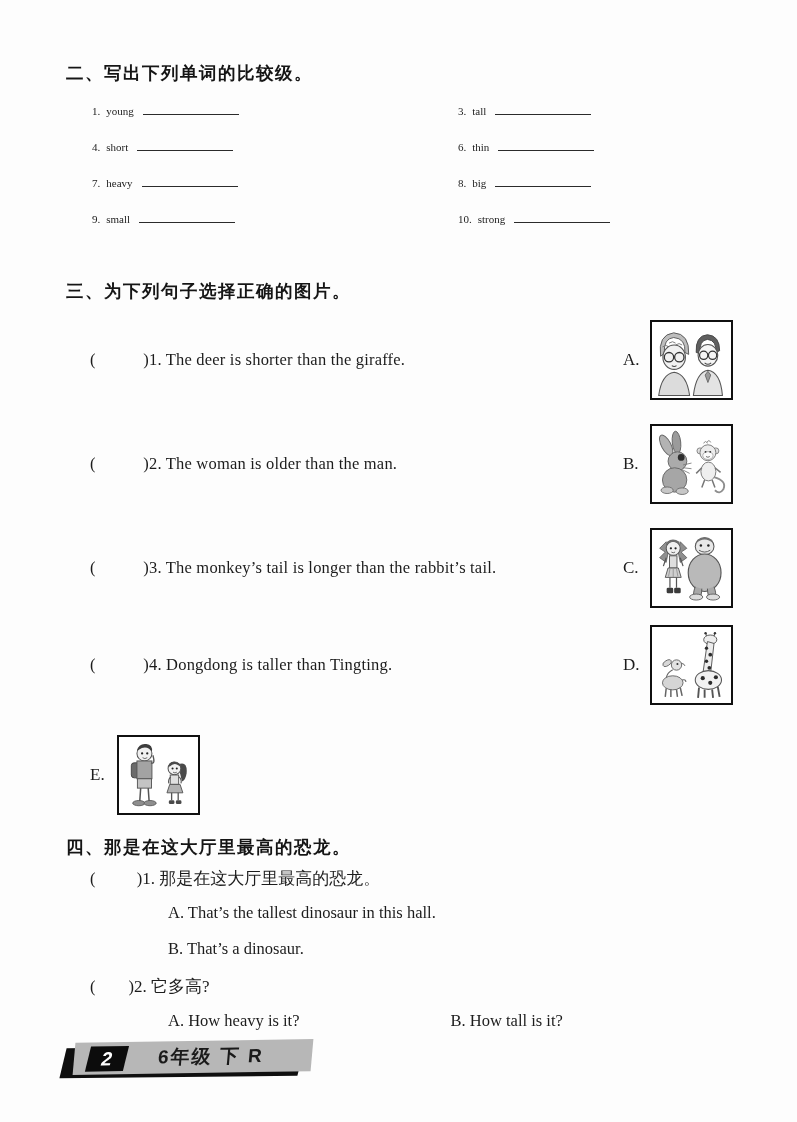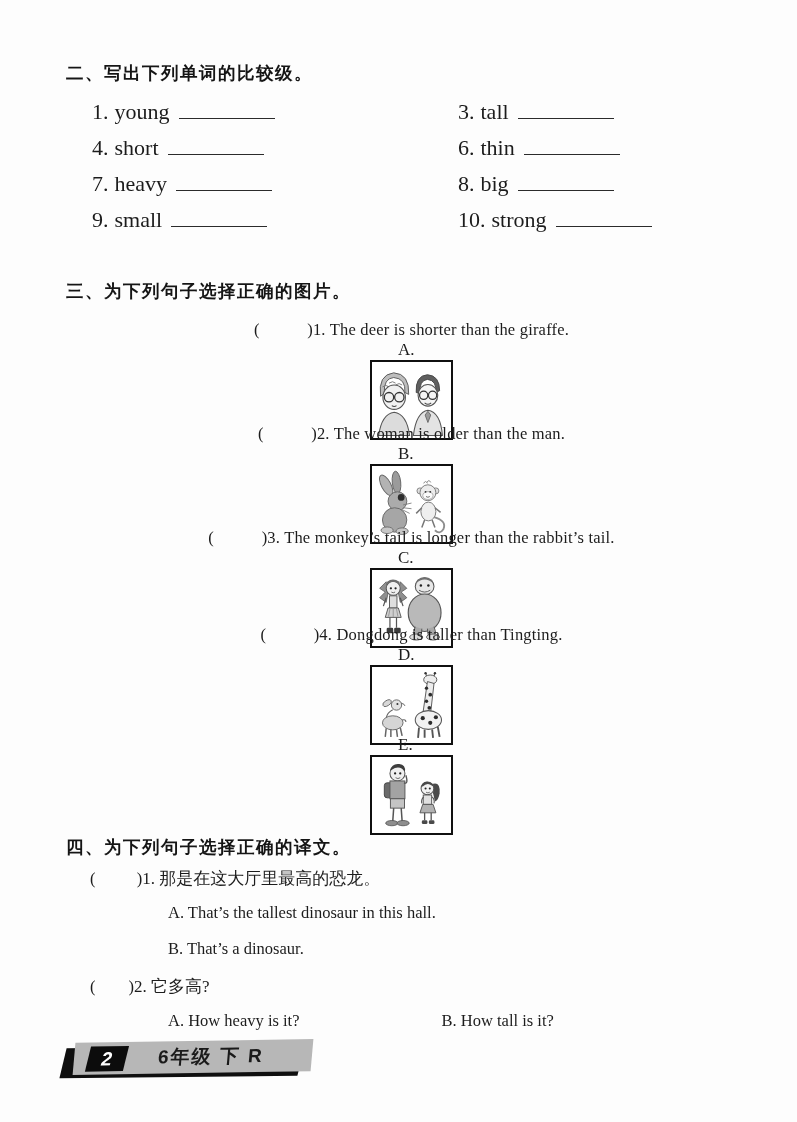--- a/index.html
+++ b/index.html
@@ -16,50 +16,50 @@
   }
   #sec2-title{top:61px;}
   #sec3-title{top:279px;}
   #sec4-title{top:835px;}
 
   
   .word-grid{
     position:absolute;left:92px;top:99px;width:640px;
     display:grid;grid-template-columns:366px auto;grid-auto-rows:36px;
   }
-  .word-item{font-size:22px;white-space:nowrap;font-family:Liberation Serif, serif;}
+  .word-item{font-size:11px;white-space:nowrap;font-family:Liberation Serif, serif;}
   .word-item .num{margin-right:6px;}
   .blank-line{
     display:inline-block;width:96px;height:15px;margin-left:9px;
     border-bottom:1.6px solid #2b2b2b;vertical-align:baseline;
   }
 
   
   .q3-row{
     position:absolute;left:90px;width:643px;height:80px;
-    display:flex;align-items:center;flex-direction:column;
+    display:flex;align-items:center;
   }
   #q3-1{top:320px;} #q3-2{top:424px;} #q3-3{top:528px;} #q3-4{top:625px;} #q3-5{top:735px;}
   .paren{white-space:pre;font-size:16.5px;}
   .q-sentence{font-size:16.5px;letter-spacing:.2px;flex:1;white-space:nowrap;}
   .pic-label{font-size:17px;width:24px;margin-right:3px;text-align:left;}
   .pic-box{
     width:79px;height:76px;border:2px solid #101010;background:#fff;
     display:flex;align-items:center;justify-content:center;flex:none;
   }
   .pic-box svg{display:block;}
 
   
   .q4-line{position:absolute;left:90px;font-size:16.5px;white-space:pre;text-align:center;}
   .q4-line .cn{font-size:17px;}
   #q4-1{top:867px;} 
   #q4-1a{top:903px;left:168px;} 
   #q4-1b{top:939px;left:168px;}
   #q4-2{top:975px;} 
-  .q4-opts{position:absolute;top:1011px;left:168px;width:560px;display:flex;}
+  .q4-opts{position:absolute;top:1011px;left:168px;width:560px;display:flex;gap:9px;}
   .q4-opts .opt-b{margin-left:142px;}
   .q4-opts span{font-size:16.5px;white-space:pre;}
 
   
   .footer{position:absolute;left:62px;top:1038px;width:260px;height:50px;}
   .footer-shadow{
     position:absolute;left:1px;top:9px;width:238px;height:30px;
     background:#0f0f0f;transform:rotate(-0.6deg) skewX(-14deg);
   }
   .footer-banner{
@@ -237,21 +237,21 @@
         <rect x="52.5" y="38" width="9" height="10" fill="#e0e0e0" stroke="#555" stroke-width="1"></rect>
         <path d="M53,40 q-3,3 -2,7 M62,40 q3,3 2,7" fill="none" stroke="#555" stroke-width="1.2"></path>
         <polygon points="49,57 66,57 63,48 52,48" fill="#b2b2b2" stroke="#555" stroke-width="1"></polygon>
         <path d="M54,57 l0,8 M61,57 l0,8" stroke="#555" stroke-width="1.4" fill="none"></path>
         <rect x="51" y="65" width="6" height="4" rx="1.5" fill="#4a4a4a"></rect>
         <rect x="58.5" y="65" width="6" height="4" rx="1.5" fill="#4a4a4a"></rect>
       </svg>
     </span>
   </div>
 
-  <div class="sec-title" id="sec4-title">四、为下列句子选择正确的译文。</div>
+  <div class="sec-title" id="sec4-title">四、那是在这大厅里最高的恐龙。</div>
 
   <div class="q4-line" id="q4-1"><span class="paren">(          )</span><span class="cn">1. 那是在这大厅里最高的恐龙。</span></div>
   <div class="q4-line" id="q4-1a">A. That’s the tallest dinosaur in this hall.</div>
   <div class="q4-line" id="q4-1b">B. That’s a dinosaur.</div>
 
   <div class="q4-line" id="q4-2"><span class="paren">(        )</span><span class="cn">2. 它多高?</span></div>
   <div class="q4-opts">
     <span class="opt-a">A. How heavy is it?</span>
     <span class="opt-b">B. How tall is it?</span>
   </div>

